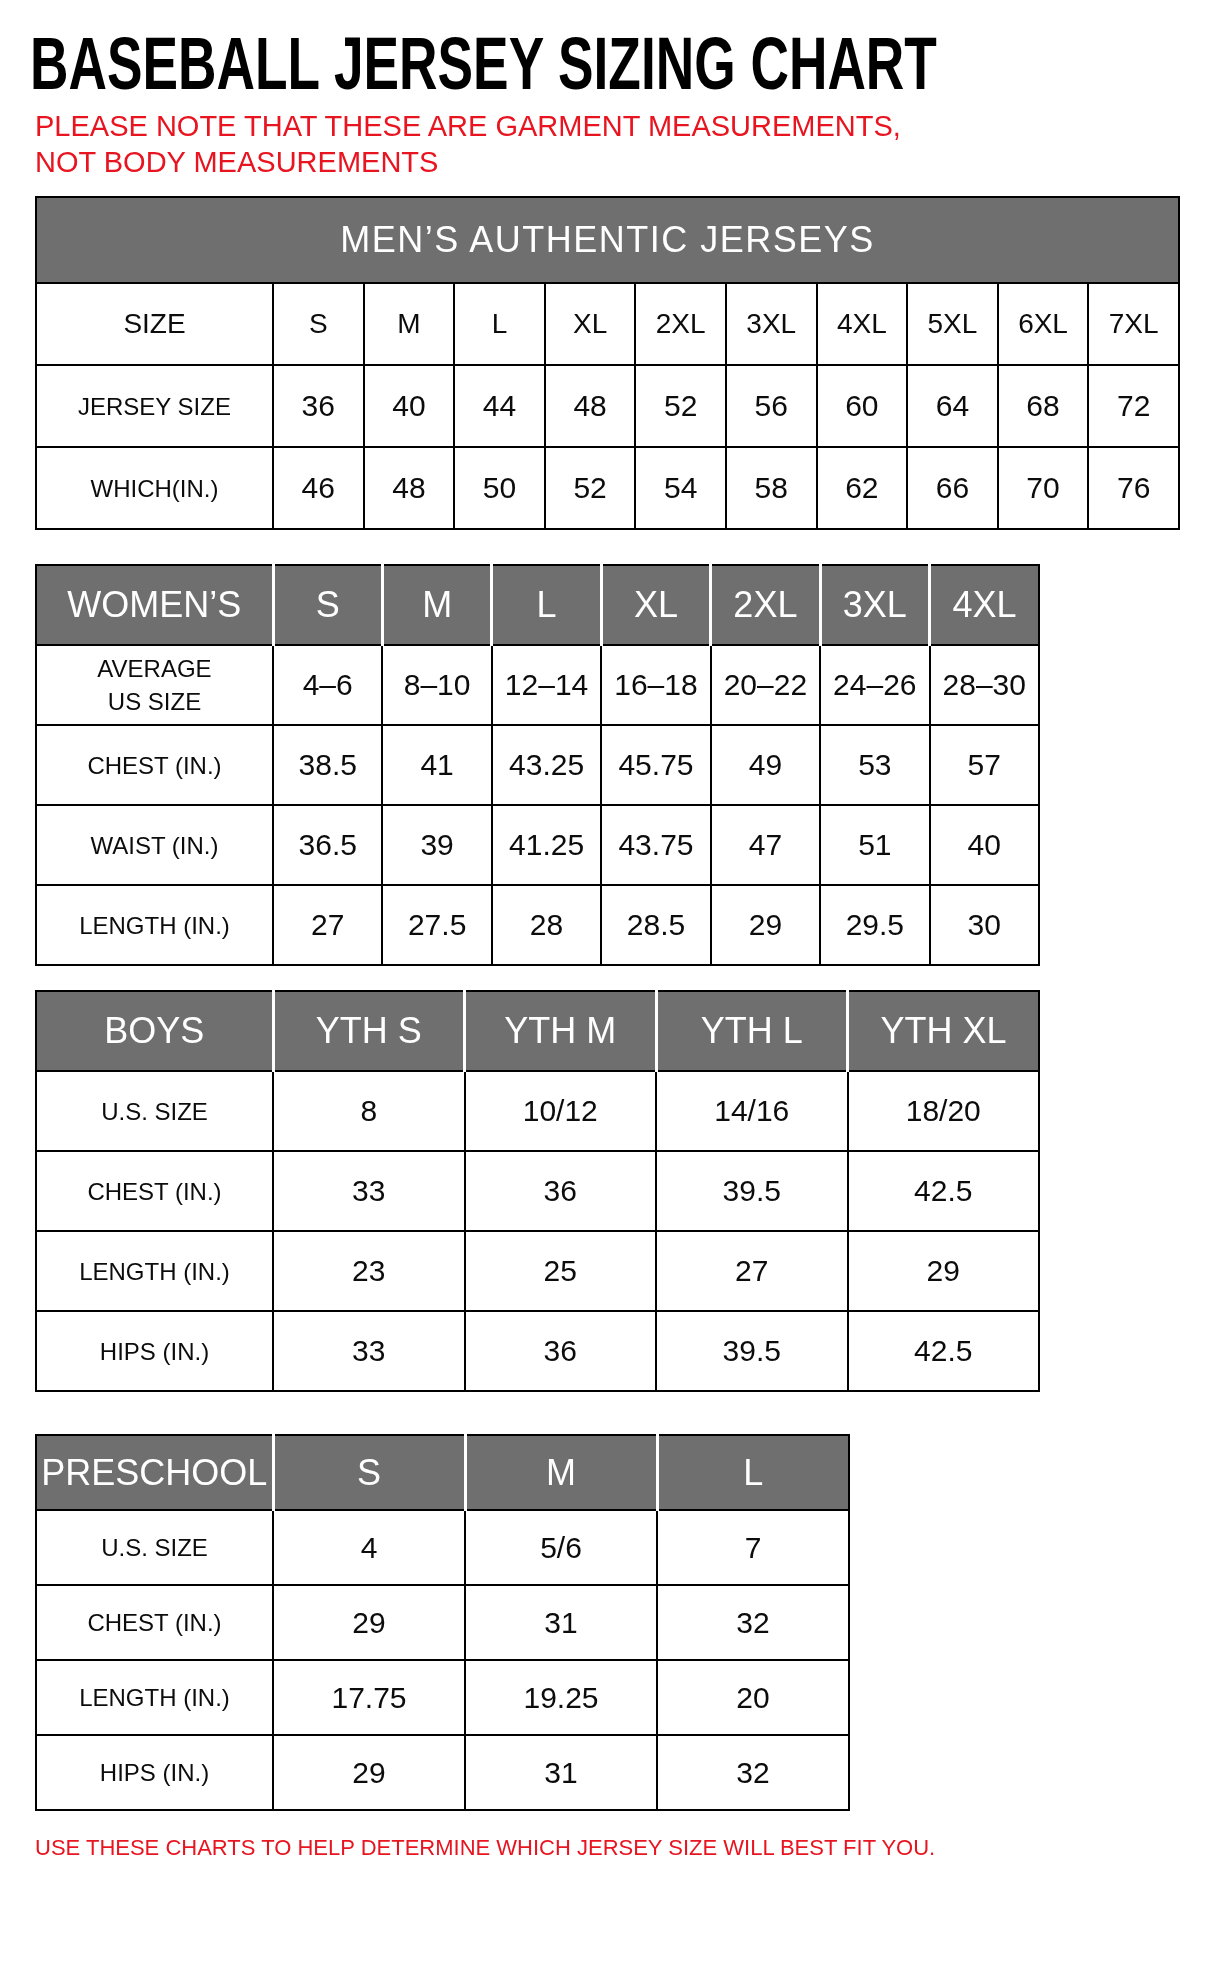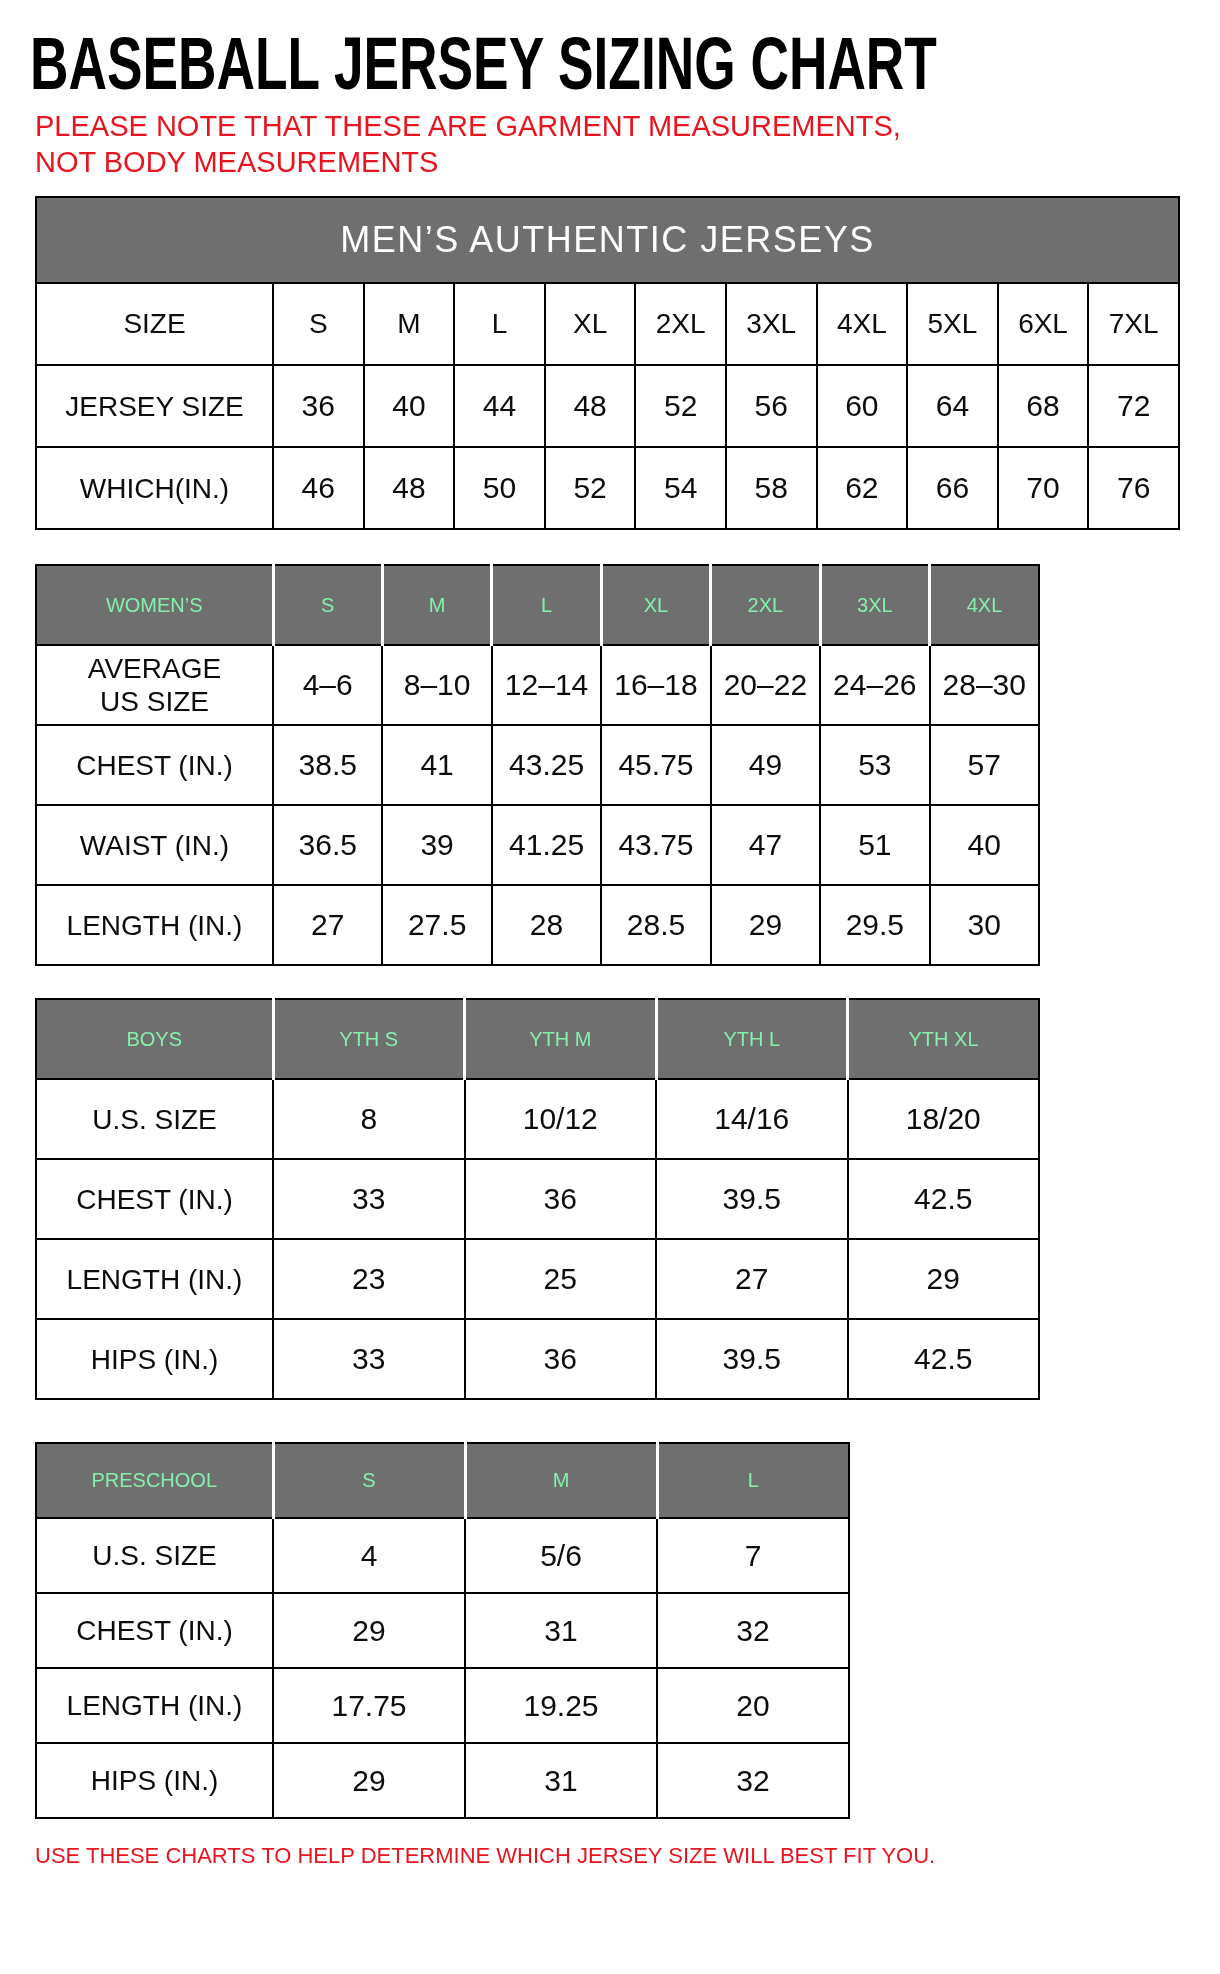--- a/index.html
+++ b/index.html
@@ -25,43 +25,43 @@
     font-size:29px;line-height:36px;
     color:var(--red);
   }
   :root{--red:#e8141f;--gray:#6f6f6f;}
   table.sizing{
     border-collapse:collapse;table-layout:fixed;
     margin-left:35px;
   }
   #mens{width:1145px;margin-top:16px;}
   #womens{width:1005px;margin-top:34px;}
-  #boys{width:1005px;margin-top:32px;border-radius:16px;}
+  #boys{width:1005px;margin-top:24px;border-radius:16px;}
   #preschool{width:815px;margin-top:42px;}
   col.c0{width:237px;}
   td{
     border:2px solid #000;
     text-align:center;vertical-align:middle;
     padding:0 2px;color:#0c0c0c;
   }
   #mens td{height:80px;}
   #womens td{height:78px;}
   #boys td{height:78px;}
   #preschool td{height:73px;}
   td.banner{
     background:var(--gray);color:#fff;
     font-size:36px;letter-spacing:1.5px;height:84px !important;
   }
   td.hgray{
-    background:var(--gray);color:#86efac;
-    font-size:20px;
+    background:var(--gray);color:#ffffff;
+    font-size:36px;
   }
   td.hgray + td.hgray{border-left:3px solid #fff;}
   td.whead{font-size:28px;}
-  td.rlabel{font-size:28px;white-space:pre-line;line-height:33px;}
+  td.rlabel{font-size:24px;white-space:pre-line;line-height:33px;}
   td.val{font-size:30px;}
   p.footer{
     margin:20px 0 0 35px;
     font-size:22px;line-height:34px;
     color:var(--red);white-space:nowrap;
   }
 </style>
 </head>
 <body>
 

